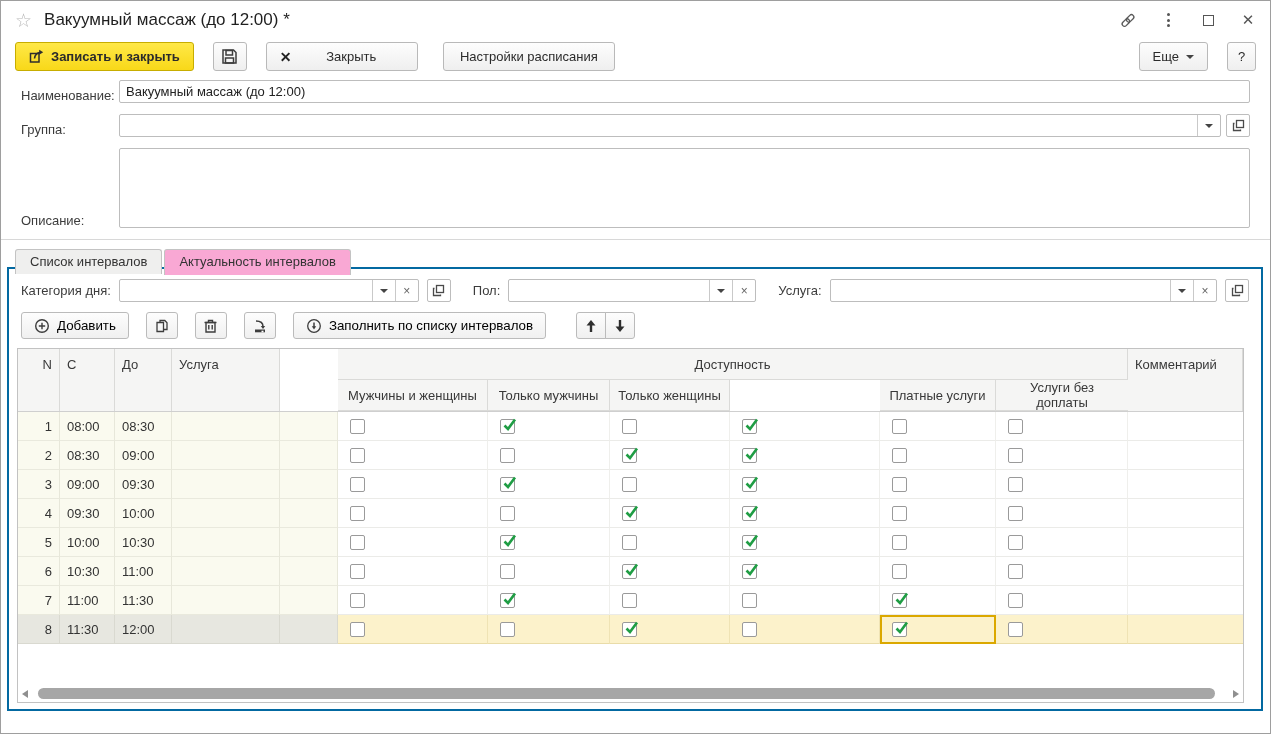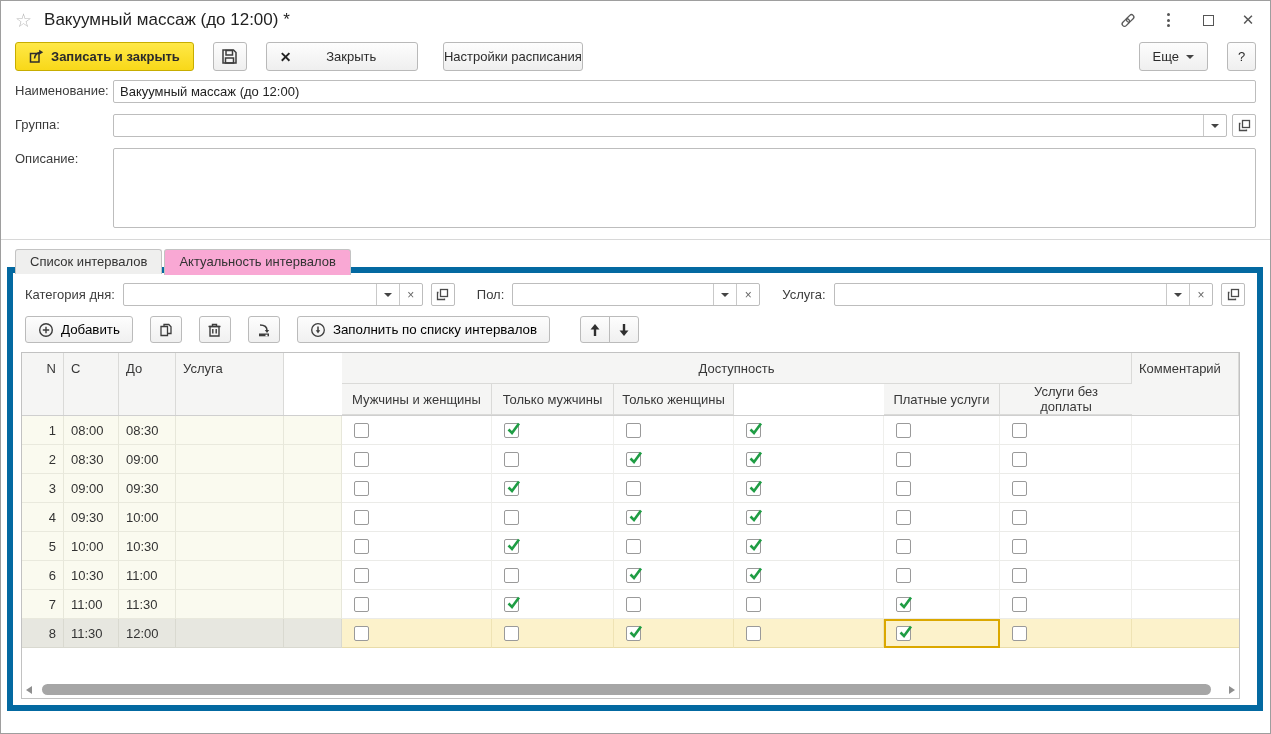--- a/index.html
+++ b/index.html
@@ -30,21 +30,21 @@
     white-space:nowrap;
   }
   .btn-primary {
     background:linear-gradient(#ffe847,#f8d819);
     border:1px solid #c7ad00; font-weight:bold;
   }
   .btn-icon { width:34px; padding:0; }
   .sp { flex:1 1 auto; }
   .caret { width:0; height:0; border-left:4px solid transparent; border-right:4px solid transparent; border-top:4px solid #444; display:inline-block; }
   
-  .frow { display:flex; align-items:flex-start; padding:0 14px; margin-bottom:11px; }
+  .frow { display:flex; align-items:flex-end; padding:0 20px; margin-bottom:11px; }
   .flabel { width:98px; padding-top:3px; color:#3c3c3c; flex:0 0 98px; }
   .tinput {
     flex:1 1 auto; height:23px; border:1px solid #bdbdbd; border-radius:2px;
     font-family:"Liberation Sans",sans-serif; font-size:13px; padding:0 6px; color:#222; outline:none; background:#fff;
   }
   .combo { flex:1 1 auto; display:flex; align-items:stretch; height:23px; border:1px solid #bdbdbd; border-radius:2px; background:#fff; }
   .combo input { flex:1 1 auto; border:none; outline:none; font-family:"Liberation Sans",sans-serif; font-size:13px; padding:0 6px; background:transparent; }
   .combo .seg { width:23px; display:flex; align-items:center; justify-content:center; border-left:1px solid #c9c9c9; cursor:pointer; color:#666; }
   .openbtn { width:24px; height:23px; margin-left:5px; display:flex; align-items:center; justify-content:center;
     border:1px solid #bdbdbd; border-radius:2px; background:#fff; cursor:pointer; flex:0 0 24px; }
@@ -55,21 +55,21 @@
   .hsep { height:1px; background:#d8d8d8; margin:1px 0 0 0; }
   
   .tabs { display:flex; align-items:flex-end; padding:8px 14px 0 14px; height:34px; position:relative; z-index:2; }
   .tab {
     padding:4px 14px 5px 14px; border:1px solid #c3c3c3; border-bottom:none;
     border-radius:3px 3px 0 0; background:#efefee; color:#333; cursor:pointer; margin-right:2px;
   }
   .tab.active { background:#f9a8d4; padding-bottom:6px; margin-bottom:-1px; }
   .panel {
     position:absolute; left:6px; right:7px; top:266px; bottom:22px;
-    border:6px solid #0369a1; background:#fff;
+    border:2px solid #0369a1; background:#fff;
   }
   
   .filters { display:flex; align-items:center; padding:10px 12px 0 12px; gap:8px; }
   .flt-label { color:#3c3c3c; white-space:nowrap; }
   
   .tbar { display:flex; align-items:center; gap:17px; padding:10px 12px 0 12px; }
   .tbtn { display:inline-flex; align-items:center; justify-content:center; gap:7px; height:27px; padding:0 12px;
     background:linear-gradient(#fdfdfd,#f0f0f0); border:1px solid #bbb; border-radius:3px; cursor:pointer; white-space:nowrap; }
   .tbtn.icon-only { width:32px; padding:0; }
   .arrpair { display:flex; margin-left:14px; }
@@ -150,21 +150,21 @@
           <path d="M2 2 H12.5 L15 4.5 V15 H2 Z"></path>
           <rect x="5" y="2.5" width="6.5" height="4.5"></rect>
           <rect x="4.5" y="10" width="8" height="5"></rect>
         </svg>
     </span>
   </button>
   <button class="btn" style="width:152px;">
     <span class="icn" style="font-size:14px;color:#222;font-weight:bold;">✕</span>
     <span style="margin:0 auto;">Закрыть</span>
   </button>
-  <button class="btn" style="margin-left:6px;width:140px;">
+  <button class="btn" style="margin-left:6px;width:172px;">
     <span>Настройки расписания</span>
   </button>
   <span class="sp"></span>
   <button class="btn">
     <span>Еще</span>
     <span class="caret"></span>
   </button>
   <button class="btn btn-icon" style="width:29px;">
     <span>?</span>
   </button>

